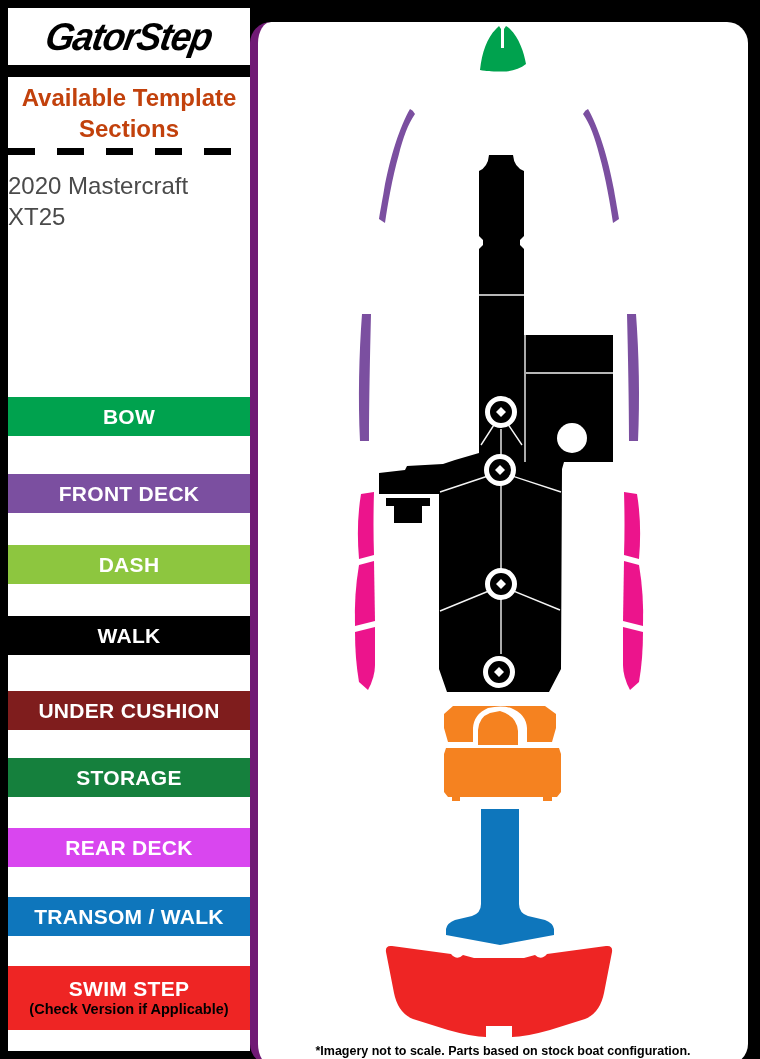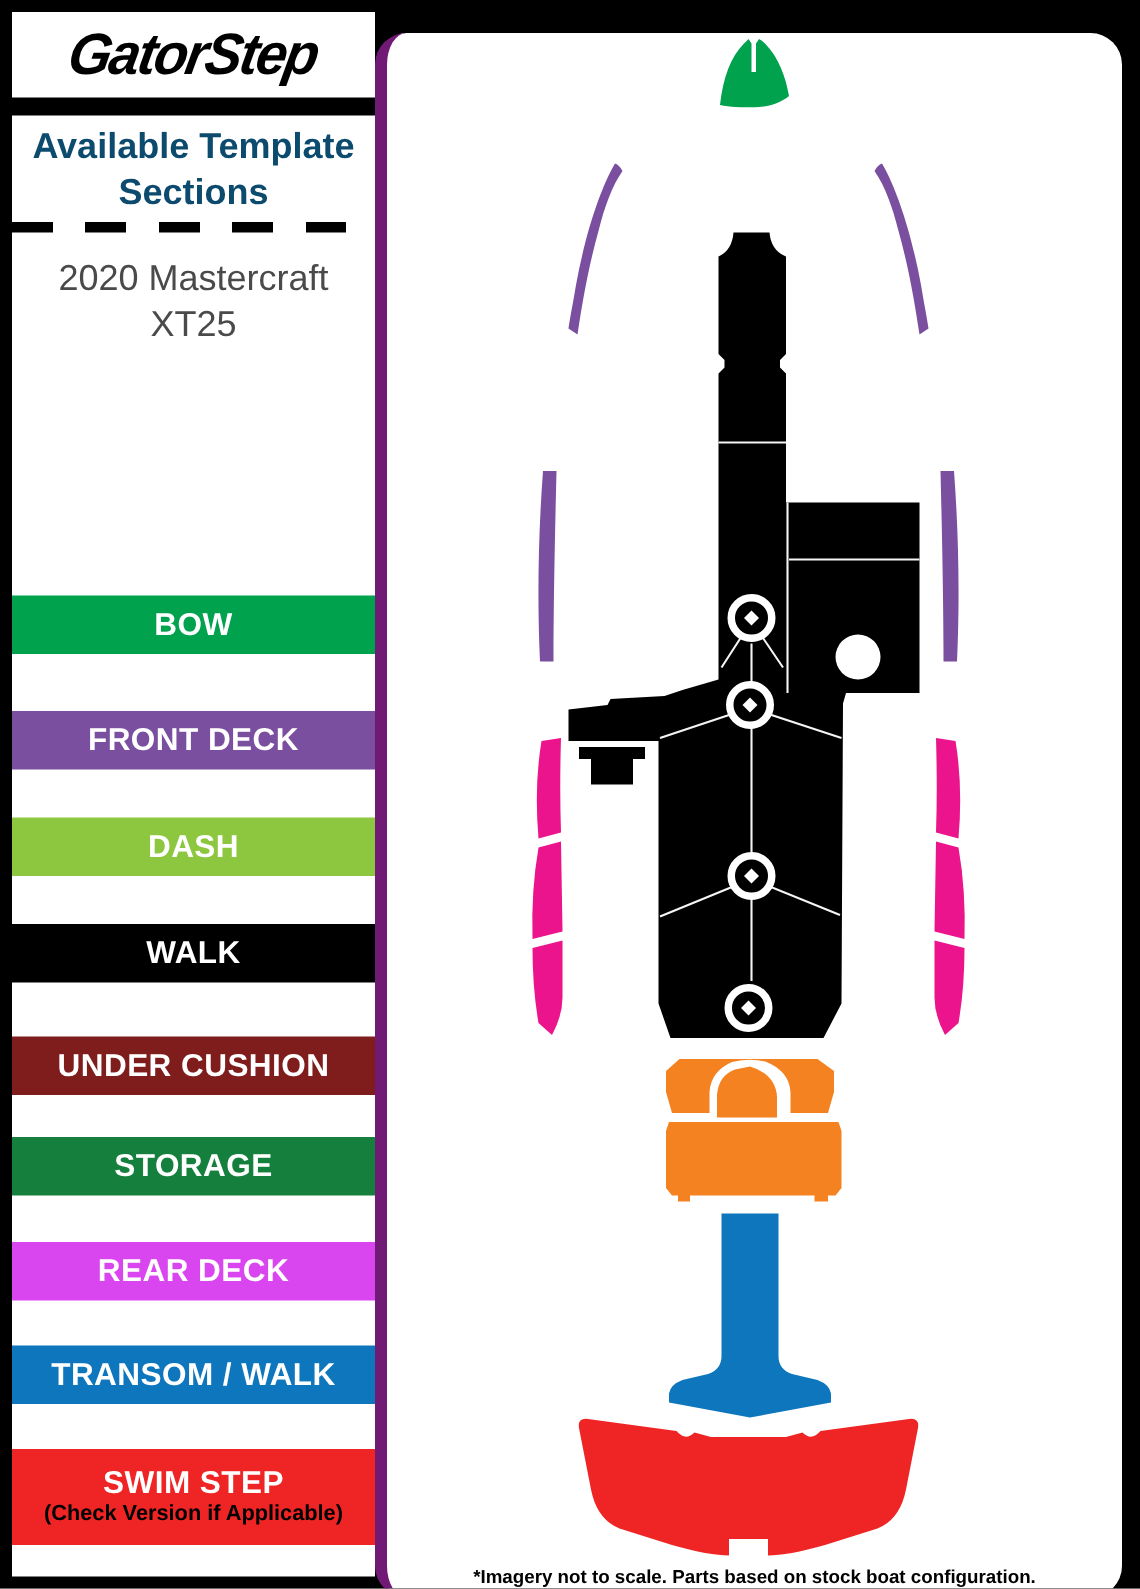--- a/index.html
+++ b/index.html
@@ -8,24 +8,24 @@
   .sidebar{position:absolute;left:8px;top:8px;width:242px;height:1043px;background:#fff;}
   .main-panel{position:absolute;left:250px;top:22px;width:490px;height:1043px;background:#fff;
         border-left:8px solid #701a75;border-radius:21px;}
   
   .logo-box{position:absolute;top:0;left:0;width:100%;height:57px;display:flex;
         align-items:center;justify-content:center;background:#fff;}
   .logo-text{font-style:italic;font-weight:bold;font-size:37px;letter-spacing:-1.5px;
         transform:skewX(-10deg) scaleY(1.05);color:#000;white-space:nowrap;}
   .logo-divider{position:absolute;top:57px;left:0;width:100%;height:12px;background:#000;}
   .tpl-title{position:absolute;top:74px;left:0;width:100%;text-align:center;
-        font-weight:bold;font-size:24px;line-height:31px;color:#0c4a6e;}
+        font-weight:bold;font-size:24px;line-height:31px;color:#c2410c;}
   .dashed-sep{position:absolute;top:140px;left:0;width:100%;height:7px;
         background:repeating-linear-gradient(90deg,#000 0 27px,transparent 27px 49px);}
-  .model-name{position:absolute;top:162px;left:0;width:100%;text-align:center;
+  .model-name{position:absolute;top:162px;left:0;width:100%;
         font-weight:normal;font-size:24px;line-height:31px;color:#4a4a4a;}
   
   .legend-bar{position:absolute;left:0;width:100%;height:39px;display:flex;flex-direction:column;
         align-items:center;justify-content:center;}
   .bar-label{color:#fff;font-weight:bold;font-size:21px;letter-spacing:.3px;line-height:22px;}
   .bar-sublabel{color:#000000;font-weight:bold;font-size:14.5px;line-height:18px;}
   .legend-bar.tall{height:64px;justify-content:center;}
   
   .boat-svg{position:absolute;left:0;top:0;width:490px;height:1043px;}
   .footnote{position:absolute;bottom:7px;left:0;width:100%;text-align:center;

